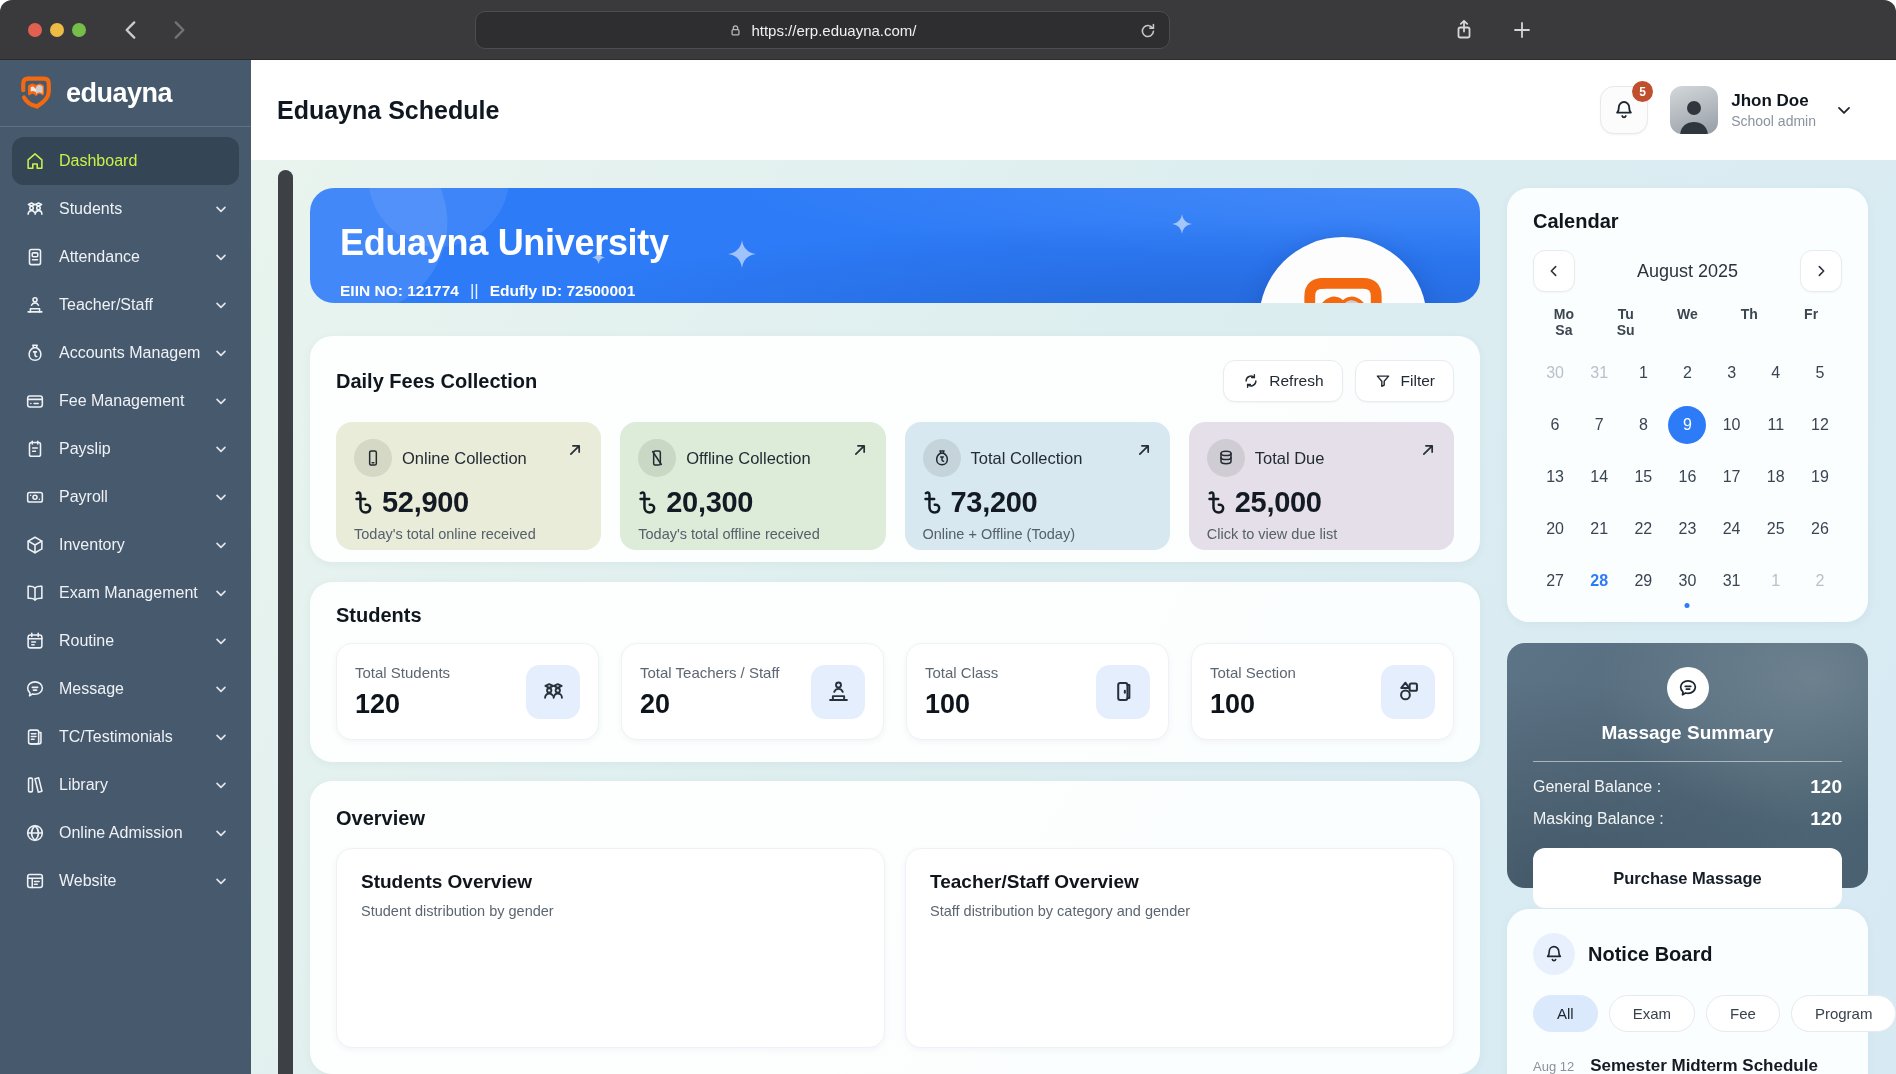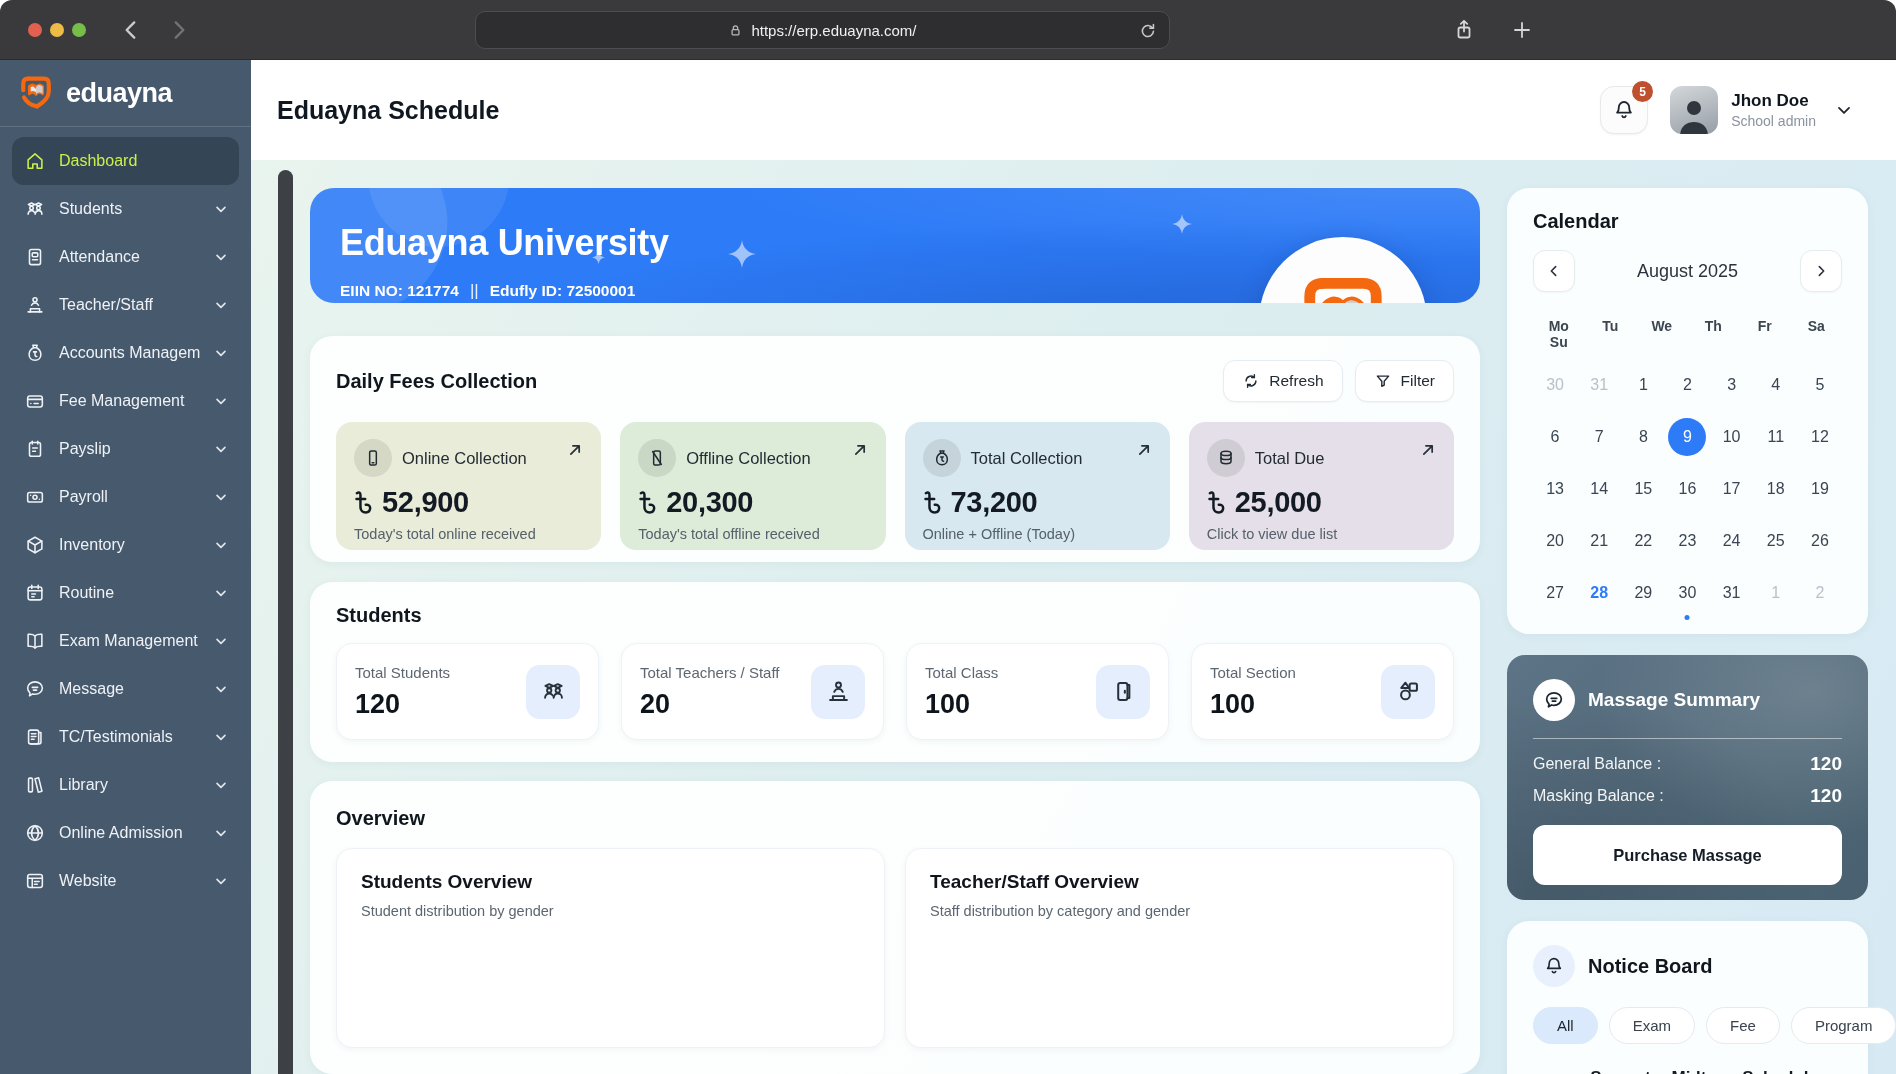--- a/index.html
+++ b/index.html
@@ -148,37 +148,37 @@
 
   
   .calendar { height:450px; padding:22px 26px; margin-bottom:21px; }
   .cal-title { font-size:20px; font-weight:700; color:#10161d; }
   .cal-nav { display:flex; align-items:center; margin-top:17px; }
   .cal-btn { width:42px; height:42px; border-radius:12px; background:#fff; border:1px solid #e7ecf1;
              box-shadow:0 1px 2px rgba(0,0,0,.04); display:flex; align-items:center; justify-content:center;
              color:#2b333d; cursor:pointer; }
   .cal-btn svg { width:16px; height:16px; }
   .cal-month { flex:1; text-align:center; font-size:18px; color:#2b333d; }
-  .cal-week { display:grid; grid-template-columns:repeat(6,1fr); margin-top:26px; }
+  .cal-week { display:grid; grid-template-columns:repeat(5,1fr); margin-top:14px; }
   .cal-week span { text-align:center; font-size:14px; font-weight:600; color:#3c4650; }
   .cal-grid { display:grid; grid-template-columns:repeat(7,1fr); row-gap:14px; margin-top:16px; }
   .day { width:38px; height:38px; margin:0 auto; display:flex; align-items:center; justify-content:center;
          border-radius:50%; font-size:16px; color:#3a4553; position:relative; cursor:pointer; }
   .day.muted { color:#b8c1cb; }
   .day.selected { background:#2d7bf7; color:#fff; }
   .day.accent { color:#2d7bf7; font-weight:600; }
   .day.dot::after { content:''; position:absolute; bottom:-8px; left:50%; transform:translateX(-50%);
                     width:5px; height:5px; border-radius:50%; background:#2d7bf7; }
 
   
   .massage { height:245px; border-radius:18px; padding:24px 26px; margin-bottom:21px; color:#fff;
              background:radial-gradient(ellipse at 85% 15%, rgba(255,255,255,.16), transparent 50%),
                         radial-gradient(ellipse at 10% 95%, rgba(0,10,20,.18), transparent 60%),
                         linear-gradient(135deg,#5d7486,#48606f); }
-  .ms-head { display:flex; align-items:center; gap:13px; }
+  .ms-head { display:flex; align-items:center; gap:13px;flex-direction:column; }
   .ms-ic { width:42px; height:42px; border-radius:50%; background:#fff; color:#1c242e;
            display:flex; align-items:center; justify-content:center; flex:none; }
   .ms-ic svg { width:22px; height:22px; }
   .ms-title { font-size:19px; font-weight:600; }
   .ms-divider { height:1px; background:rgba(255,255,255,.5); margin:17px 0 14px; }
   .ms-row { display:flex; align-items:center; margin-top:10px; }
   .ms-label { flex:1; font-size:16px; color:rgba(255,255,255,.93); }
   .ms-value { font-size:19px; font-weight:700; }
   .ms-btn { width:100%; height:60px; margin-top:18px; border:none; border-radius:12px; background:#fff;
             font-size:16.5px; font-weight:600; color:#141c26; cursor:pointer; font-family:inherit; }
@@ -398,40 +398,40 @@
             <span class="nav-chev">
               <svg viewBox="0 0 24 24" fill="none" stroke="currentColor" stroke-width="2.4" stroke-linecap="round" stroke-linejoin="round">
                 <path d="M6 9.5l6 6 6-6"></path>
               </svg>
             </span>
           </div>
 
           <div class="nav-item">
             <span class="nav-ic">
               <svg viewBox="0 0 24 24" fill="none" stroke="currentColor" stroke-width="1.7" stroke-linecap="round" stroke-linejoin="round">
+                <path d="M12 6.5C10.5 5 8.5 4.5 4.5 4.8v13c4-.3 6 .2 7.5 1.7 1.5-1.5 3.5-2 7.5-1.7v-13c-4-.3-6 .2-7.5 1.7z"></path>
+                <path d="M12 6.5v13"></path>
+              </svg>
+            </span>
+            <span class="nav-label">Exam Management</span>
+            <span class="nav-chev">
+              <svg viewBox="0 0 24 24" fill="none" stroke="currentColor" stroke-width="2.4" stroke-linecap="round" stroke-linejoin="round">
+                <path d="M6 9.5l6 6 6-6"></path>
+              </svg>
+            </span>
+          </div>
+
+          <div class="nav-item">
+            <span class="nav-ic">
+              <svg viewBox="0 0 24 24" fill="none" stroke="currentColor" stroke-width="1.7" stroke-linecap="round" stroke-linejoin="round">
                 <rect x="4.5" y="5.5" width="15" height="14" rx="2.4"></rect>
                 <path d="M8.5 3.5v3.5M15.5 3.5v3.5M4.5 9.5h15M8.5 13h4M8.5 16h2.5"></path>
               </svg>
             </span>
             <span class="nav-label">Routine</span>
-            <span class="nav-chev">
-              <svg viewBox="0 0 24 24" fill="none" stroke="currentColor" stroke-width="2.4" stroke-linecap="round" stroke-linejoin="round">
-                <path d="M6 9.5l6 6 6-6"></path>
-              </svg>
-            </span>
-          </div>
-
-          <div class="nav-item">
-            <span class="nav-ic">
-              <svg viewBox="0 0 24 24" fill="none" stroke="currentColor" stroke-width="1.7" stroke-linecap="round" stroke-linejoin="round">
-                <path d="M12 6.5C10.5 5 8.5 4.5 4.5 4.8v13c4-.3 6 .2 7.5 1.7 1.5-1.5 3.5-2 7.5-1.7v-13c-4-.3-6 .2-7.5 1.7z"></path>
-                <path d="M12 6.5v13"></path>
-              </svg>
-            </span>
-            <span class="nav-label">Exam Management</span>
             <span class="nav-chev">
               <svg viewBox="0 0 24 24" fill="none" stroke="currentColor" stroke-width="2.4" stroke-linecap="round" stroke-linejoin="round">
                 <path d="M6 9.5l6 6 6-6"></path>
               </svg>
             </span>
           </div>
 
           <div class="nav-item">
             <span class="nav-ic">
               <svg viewBox="0 0 24 24" fill="none" stroke="currentColor" stroke-width="1.7" stroke-linecap="round" stroke-linejoin="round">

